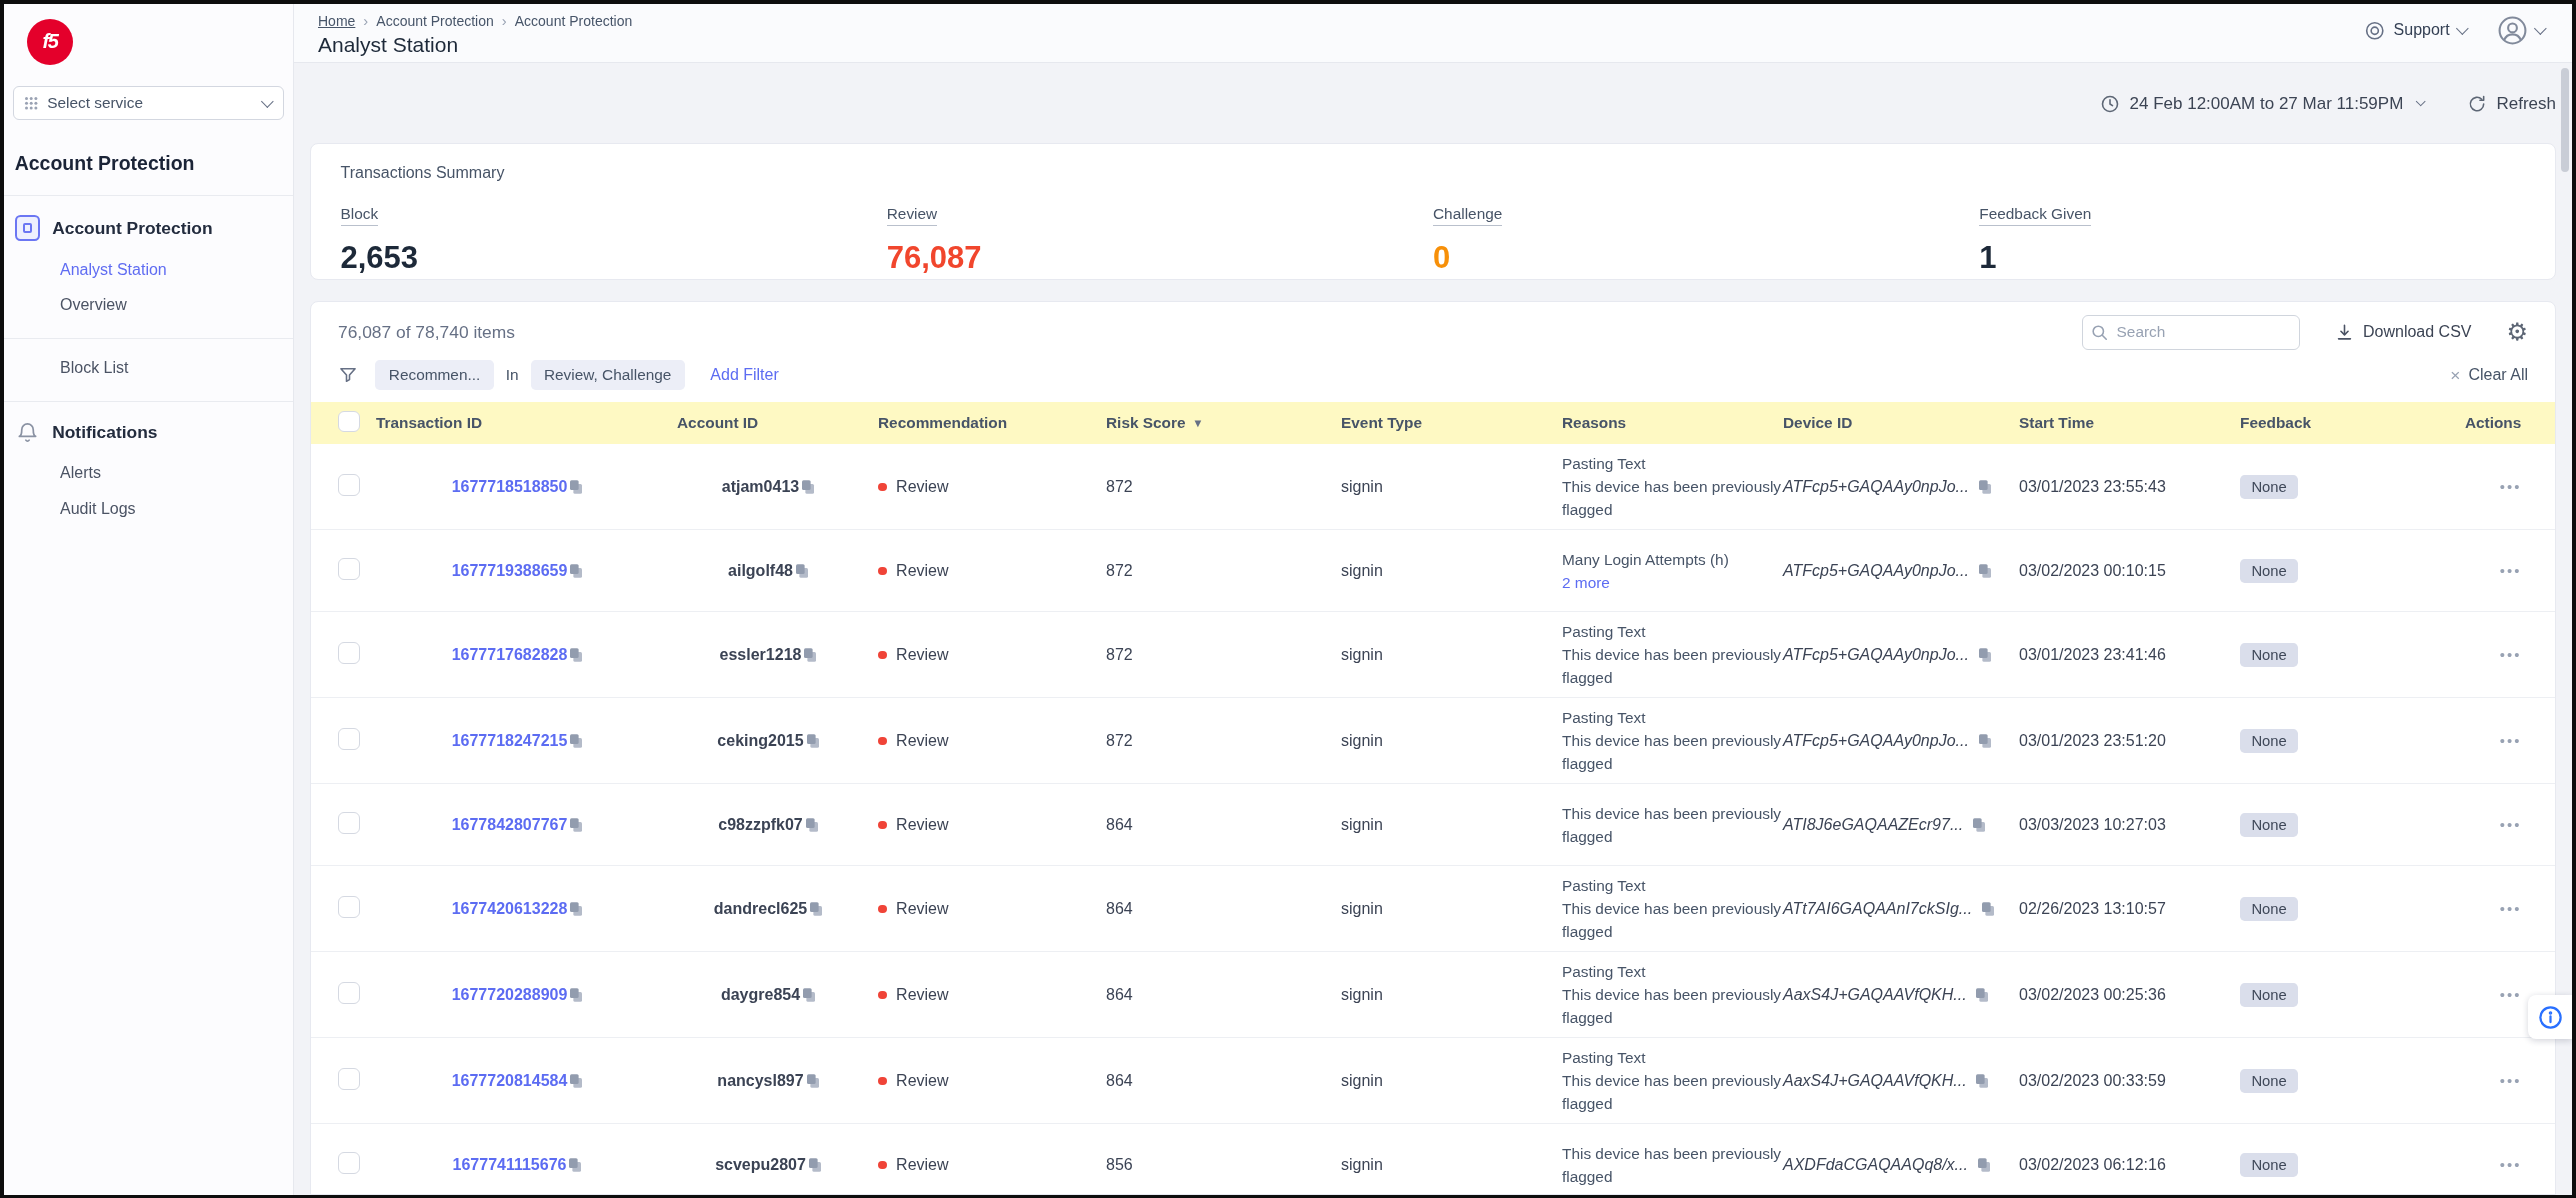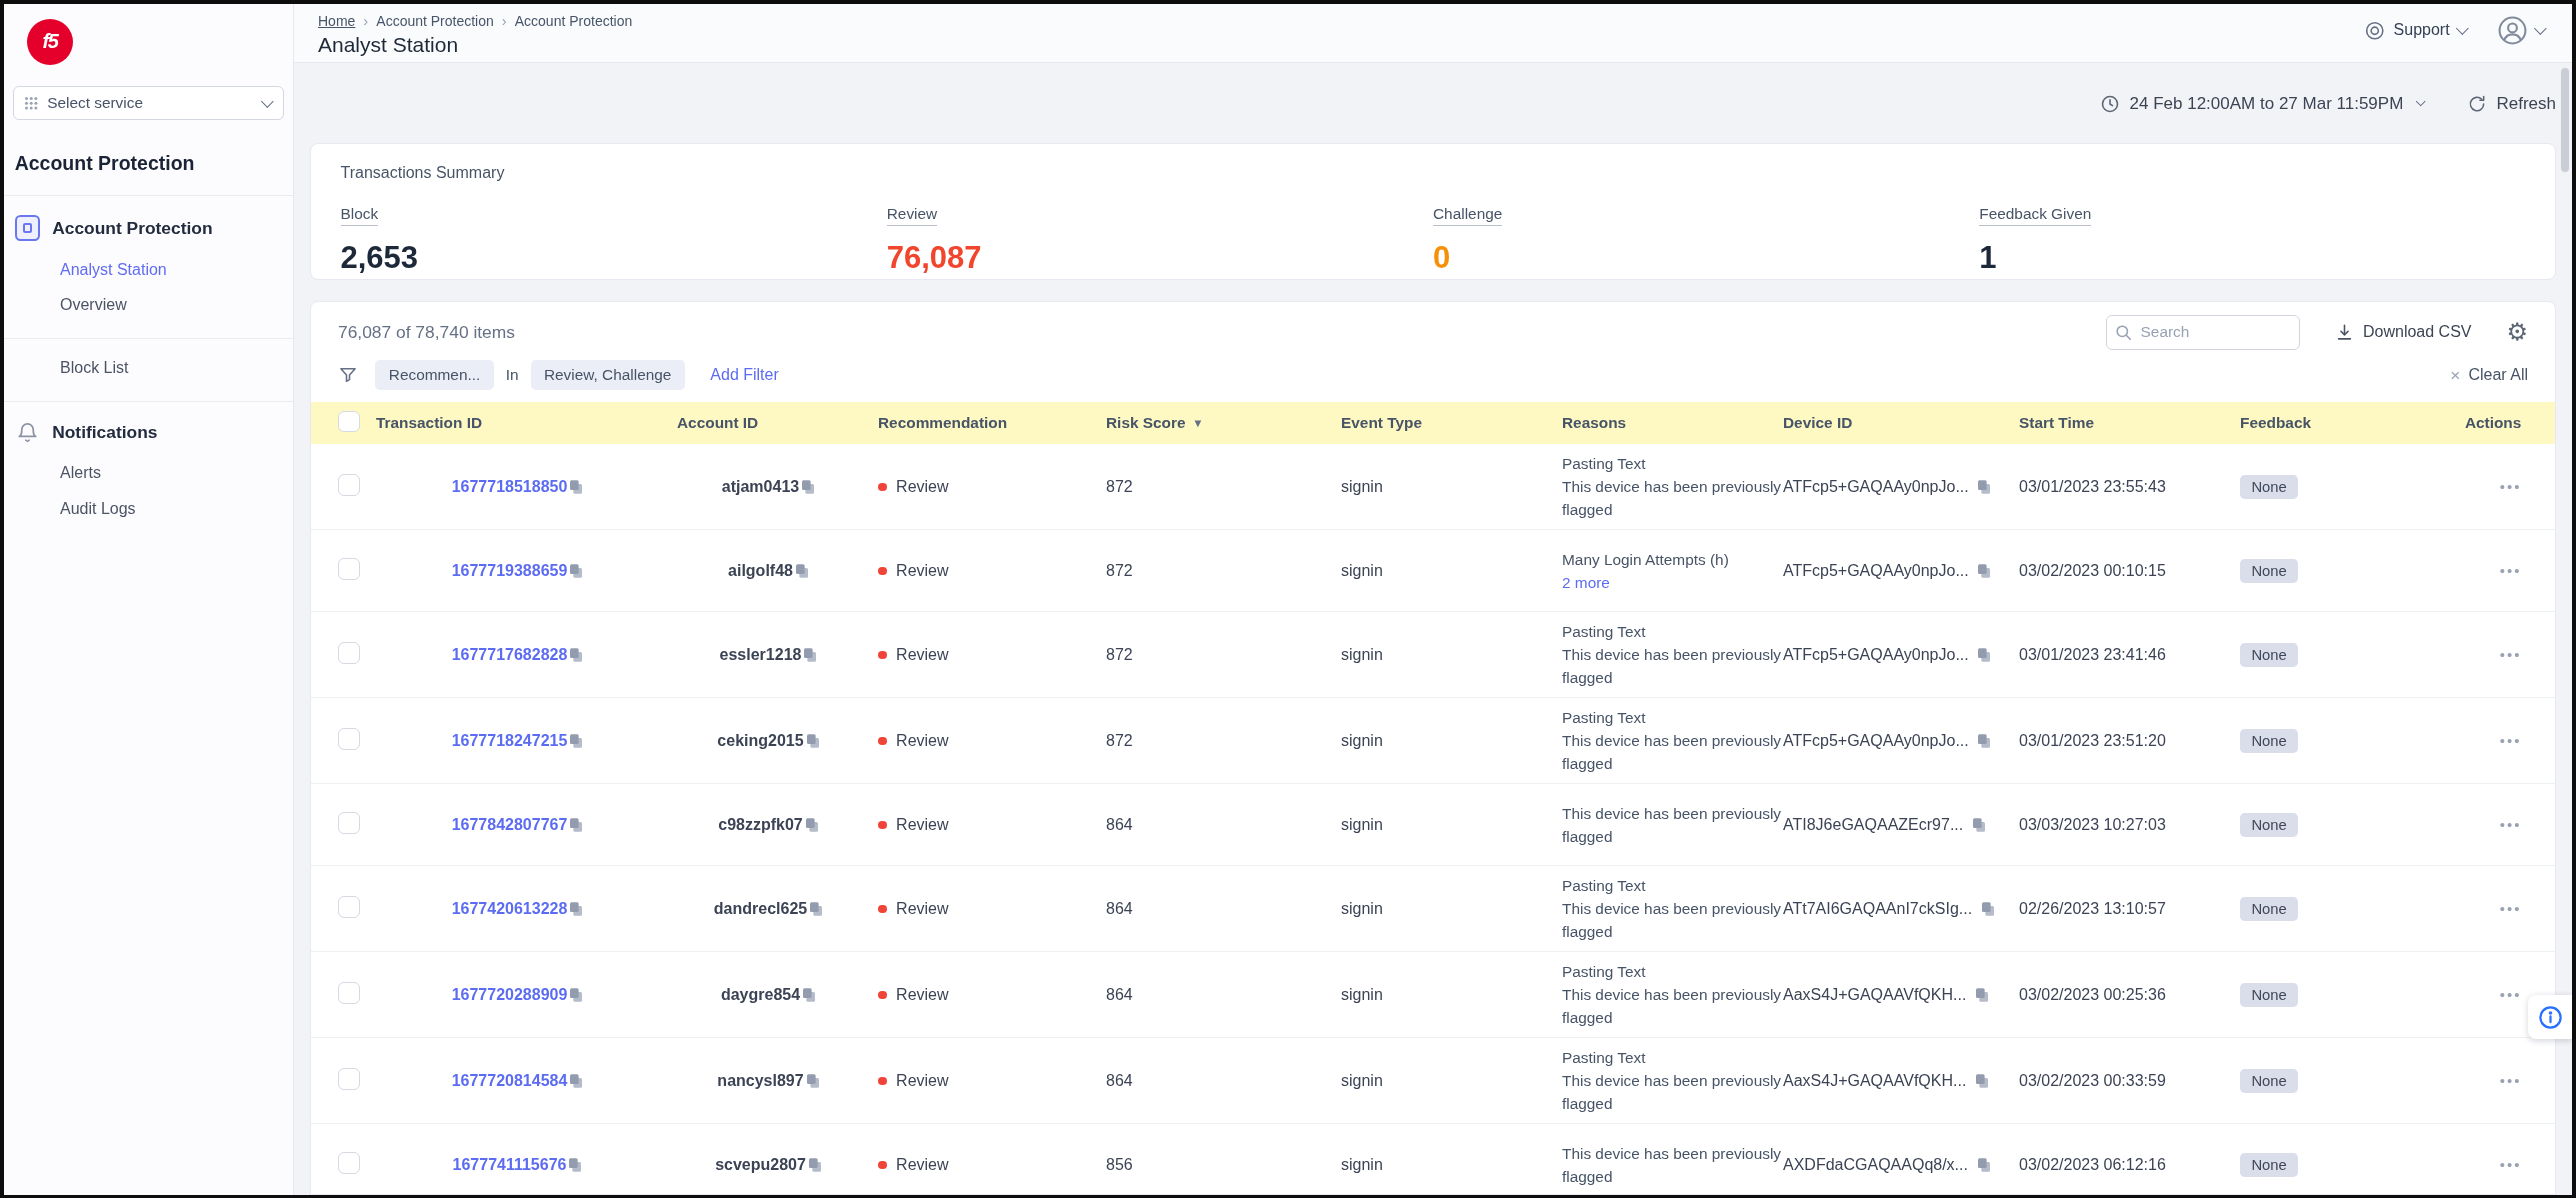--- a/index.html
+++ b/index.html
@@ -59,21 +59,21 @@
   .stats { display: grid; grid-template-columns: repeat(4, 1fr); margin-top: 23px; }
   .stat-label { font-size: 15.4px; color: #475467; display: inline-block; border-bottom: 1.3px solid #b9c0cc;
                 padding-bottom: 2px; cursor: pointer; }
   .stat-value { font-size: 31px; font-weight: bold; margin-top: 14.8px; color: #1d2939; }
 
   .panel { margin-top: 21.5px; flex: 1; background: #fff; border: 0.7px solid #e7e9f0; border-radius: 8px 8px 0 0;
            padding: 10.7px 27px 0 27px; overflow: hidden; display: flex; flex-direction: column; }
   .panel-row-a { display: flex; justify-content: space-between; align-items: center; height: 39px; }
   .items-count { font-size: 17.4px; color: #667085; }
   .panel-a-right { display: flex; align-items: center; gap: 35px; }
-  .searchbox { position: relative; width: 194px; height: 35px; }
+  .searchbox { position: relative; width: 218px; height: 35px; }
   .searchbox svg { position: absolute; left: 8.7px; top: 8px; }
   .searchbox input { width: 100%; height: 100%; border: 1.3px solid #d0d5dd; border-radius: 6px; padding: 0 6.7px 0 34px;
                      font-size: 15.4px; color: #344054; outline: none; font-family: inherit; }
   .searchbox input::placeholder { color: #98a2b3; }
   .download { display: flex; align-items: center; gap: 9.4px; font-size: 16px; color: #3c4454; cursor: pointer; }
   .gear { font-size: 24px; color: #5d6675; cursor: pointer; line-height: 24px; }
 
   .panel-row-b { display: flex; justify-content: space-between; align-items: center; height: 36px; margin-top: 5.4px; }
   .filters-left { display: flex; align-items: center; }
   .chip { background: #eceef7; border-radius: 4.7px; padding: 6px 13.4px; font-size: 15.4px; color: #475467; }
@@ -96,21 +96,21 @@
   .checkbox { width: 21.5px; height: 21.5px; border: 1.7px solid #d5d9e2; border-radius: 6px; background: #fff;
               display: inline-block; cursor: pointer; }
   .cell { font-size: 16px; color: #3b4354; }
   .c-flex { display: flex; align-items: center; justify-content: center; padding-right: 16px; font-weight: bold; }
   .link { color: #5c6cf2; cursor: pointer; text-decoration: none; }
   .copy { display: inline-flex; cursor: pointer; }
   .rec { display: flex; align-items: center; gap: 9.4px; }
   .dot { width: 8.7px; height: 8.7px; border-radius: 50%; background: #f04438; display: inline-block; }
   .c-reasons { font-size: 15.4px; color: #475467; line-height: 23px; }
   .more-link { color: #5c6cf2; cursor: pointer; }
-  .c-device { display: flex; align-items: center; gap: 6.7px; white-space: nowrap; }
+  .c-device { display: flex; align-items: center; gap: 6.7px; white-space: nowrap; font-style: italic; }
   .badge { background: #dadeeb; color: #3f4859; border-radius: 4.7px; padding: 4px 11.4px; font-size: 14.8px; display: inline-block; }
   .dots { color: #98a2b3; font-size: 14.8px; letter-spacing: 2px; cursor: pointer; }
 
   .scroll-thumb { position: absolute; right: 2.7px; top: 64px; width: 8.7px; height: 104px; background: #c9cdd6; border-radius: 4.7px; }
   .help-fab { position: absolute; right: 0; top: 991px; width: 44px; height: 44px; background: #fff;
               border-radius: 8px 0 0 8px; box-shadow: 0 1.3px 6.7px rgba(20,30,60,.18);
               display: flex; align-items: center; justify-content: center; cursor: pointer; }
 </style>
 </head>
 <body>

